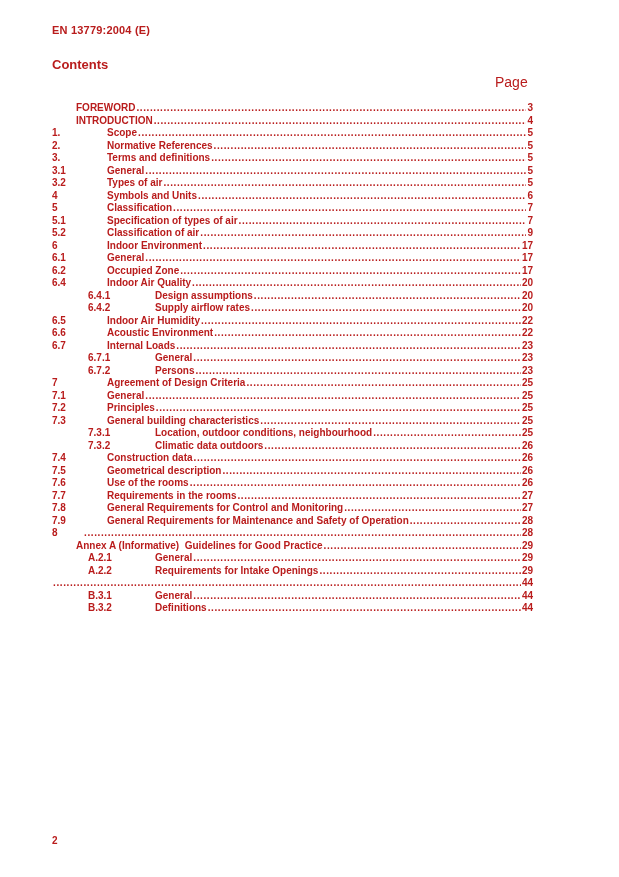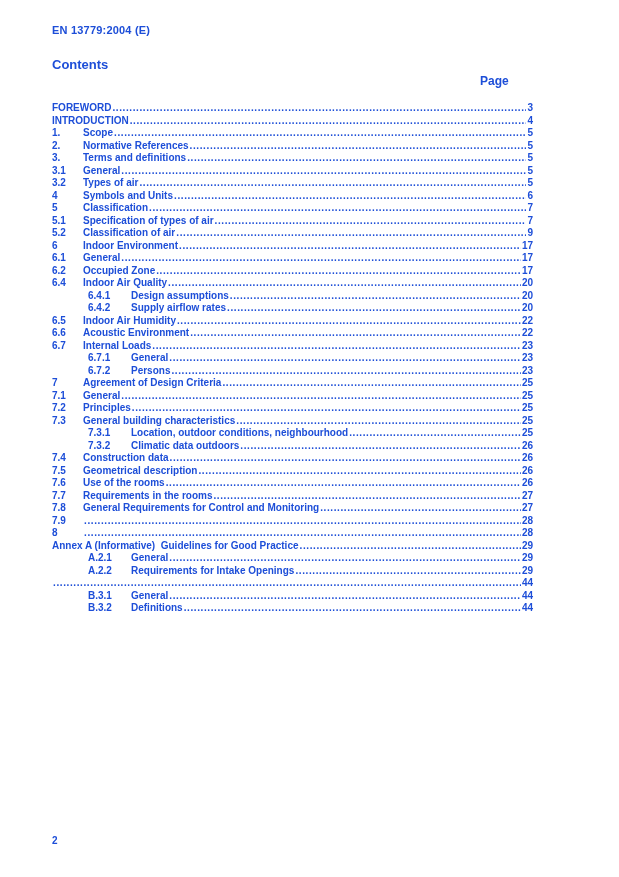--- a/index.html
+++ b/index.html
@@ -6,44 +6,44 @@
     margin: 0;
     padding: 0;
     background: #e8e8e8;
   }
   .page {
     position: relative;
     width: 619px;
     height: 877px;
     background: #ffffff;
     font-family: "Liberation Sans", sans-serif;
-    color: #1d4ed8;
+    color: #b91c1c;
     overflow: hidden;
   }
   .doc-header {
     position: absolute;
     left: 52px;
     top: 24px;
     font-size: 11px;
     font-weight: bold;
     letter-spacing: 0.2px;
   }
   .contents-title {
     position: absolute;
     left: 52px;
     top: 57px;
     font-size: 13px;
     font-weight: bold;
   }
   .page-col-label {
     position: absolute;
-    left: 480px;
+    left: 495px;
     top: 74px;
-    font-size: 12px;
-    font-weight: bold;
+    font-size: 14px;
+    font-weight: normal;
   }
   .toc {
     position: absolute;
     left: 52px;
     top: 102px;
     width: 481px;
   }
   .toc-row {
     display: flex;
     align-items: baseline;
@@ -55,20 +55,21 @@
   .toc-num {
     flex: 0 0 31px;
   }
   .toc-row.sub .toc-num {
     flex-basis: 43px;
     padding-left: 36px;
   }
   .toc-label {
     flex: 0 0 auto;
     white-space: pre;
+    margin-left: 24px;
   }
   .toc-dots {
     flex: 1 1 auto;
     overflow: hidden;
     white-space: nowrap;
     margin: 0 1px;
   }
   .toc-dots::after {
     content: "....................................................................................................................................................................................................................";
     letter-spacing: 0.6px;
@@ -287,20 +288,21 @@
         <span class="toc-page">27</span>
       </div>
       <div class="toc-row">
         <span class="toc-num">7.8</span>
         <span class="toc-label">General Requirements for Control and Monitoring</span>
         <span class="toc-dots"></span>
         <span class="toc-page">27</span>
       </div>
       <div class="toc-row">
         <span class="toc-num">7.9</span>
+        <span class="toc-label">General Requirements for Maintenance and Safety of Operation</span>
         <span class="toc-dots"></span>
         <span class="toc-page">28</span>
       </div>
       <div class="toc-row">
         <span class="toc-num">8</span>
         <span class="toc-dots"></span>
         <span class="toc-page">28</span>
       </div>
       <div class="toc-row">
         <span class="toc-label">Annex A (Informative)  Guidelines for Good Practice</span>

